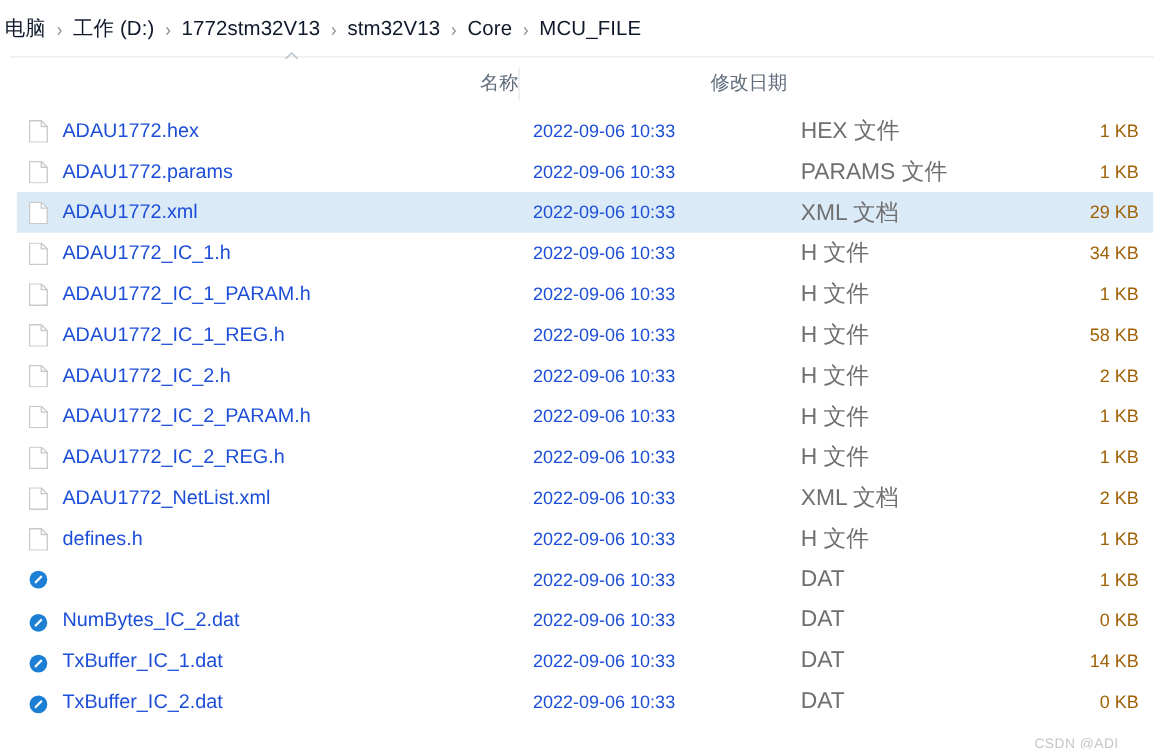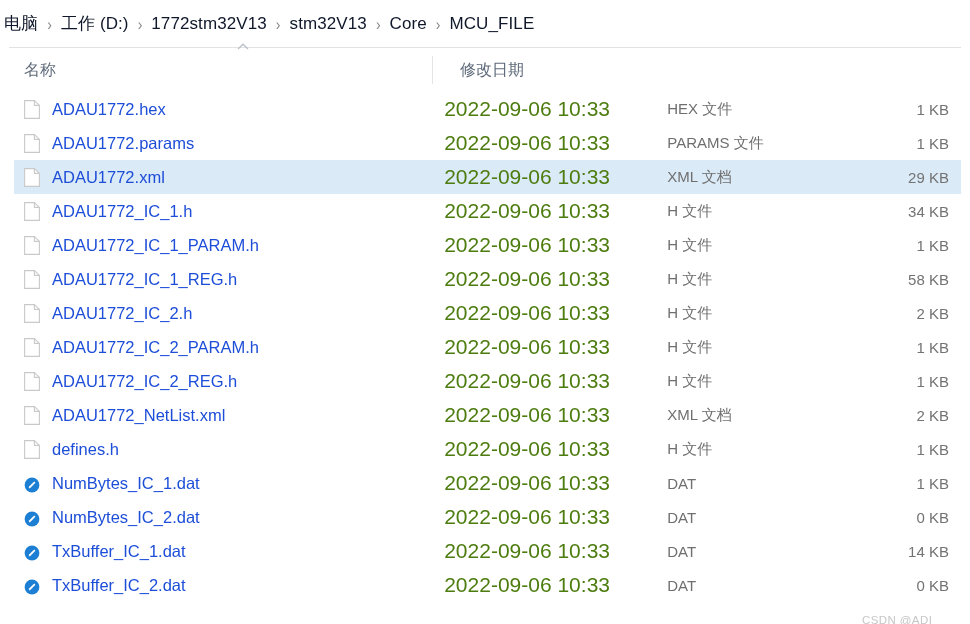--- a/index.html
+++ b/index.html
@@ -50,20 +50,21 @@
 
   
   .col-header {
     position: relative;
     height: 44px;
     display: flex;
     align-items: center;
     box-sizing: border-box;
     padding-left: 14px;
     background: #ffffff;
+    text-align: right;
   }
   .col-header .hcell {
     font-size: 16px;
     color: #5f6b7a;
     position: relative;
     height: 44px;
     line-height: 44px;
     box-sizing: border-box;
     white-space: nowrap;
     cursor: default;
@@ -119,34 +120,34 @@
   .c-name {
     width: 418px;
     display: flex;
     align-items: flex-end;
     font-size: 16.5px;
     color: #1d4ed8;
     padding-left: 10px;
   }
   .c-date {
     width: 224px;
-    font-size: 21px;
-    color: #4d7c0f;
+    font-size: 15px;
+    color: #1d4ed8;
     padding-left: 14px;
   }
   .c-type {
     width: 186px;
-    font-size: 15px;
+    font-size: 19px;
     color: #6f6f6f;
     padding-left: 14px;
   }
   .c-size {
     width: 123px;
     font-size: 15px;
-    color: #737373;
+    color: #a16207;
     text-align: right;
     padding-right: 12px;
   }
 
   .ficon {
     width: 16px;
     height: 19px;
     margin-right: 12px;
     flex: 0 0 auto;
     display: block;
@@ -366,21 +367,20 @@
         <div class="cell c-size">1 KB</div>
       </div>
       <div class="row">
         <div class="cell c-name">
           <span style="display: flex;">
             <svg class="ficon-dat" viewBox="0 0 16 16" aria-hidden="true">
               <circle cx="8" cy="8" r="7.4" fill="#1d7fd4"></circle>
               <path d="M4.6 10.1 L10.2 4.4 L11.4 5.8 L5.8 11.5 Z" fill="#ffffff"></path>
             </svg>
           </span>
-          <span class="fname">NumBytes_IC_1.dat</span>
         </div>
         <div class="cell c-date">2022-09-06 10:33</div>
         <div class="cell c-type">DAT</div>
         <div class="cell c-size">1 KB</div>
       </div>
       <div class="row">
         <div class="cell c-name">
           <span style="display: flex;">
             <svg class="ficon-dat" viewBox="0 0 16 16" aria-hidden="true">
               <circle cx="8" cy="8" r="7.4" fill="#1d7fd4"></circle>

